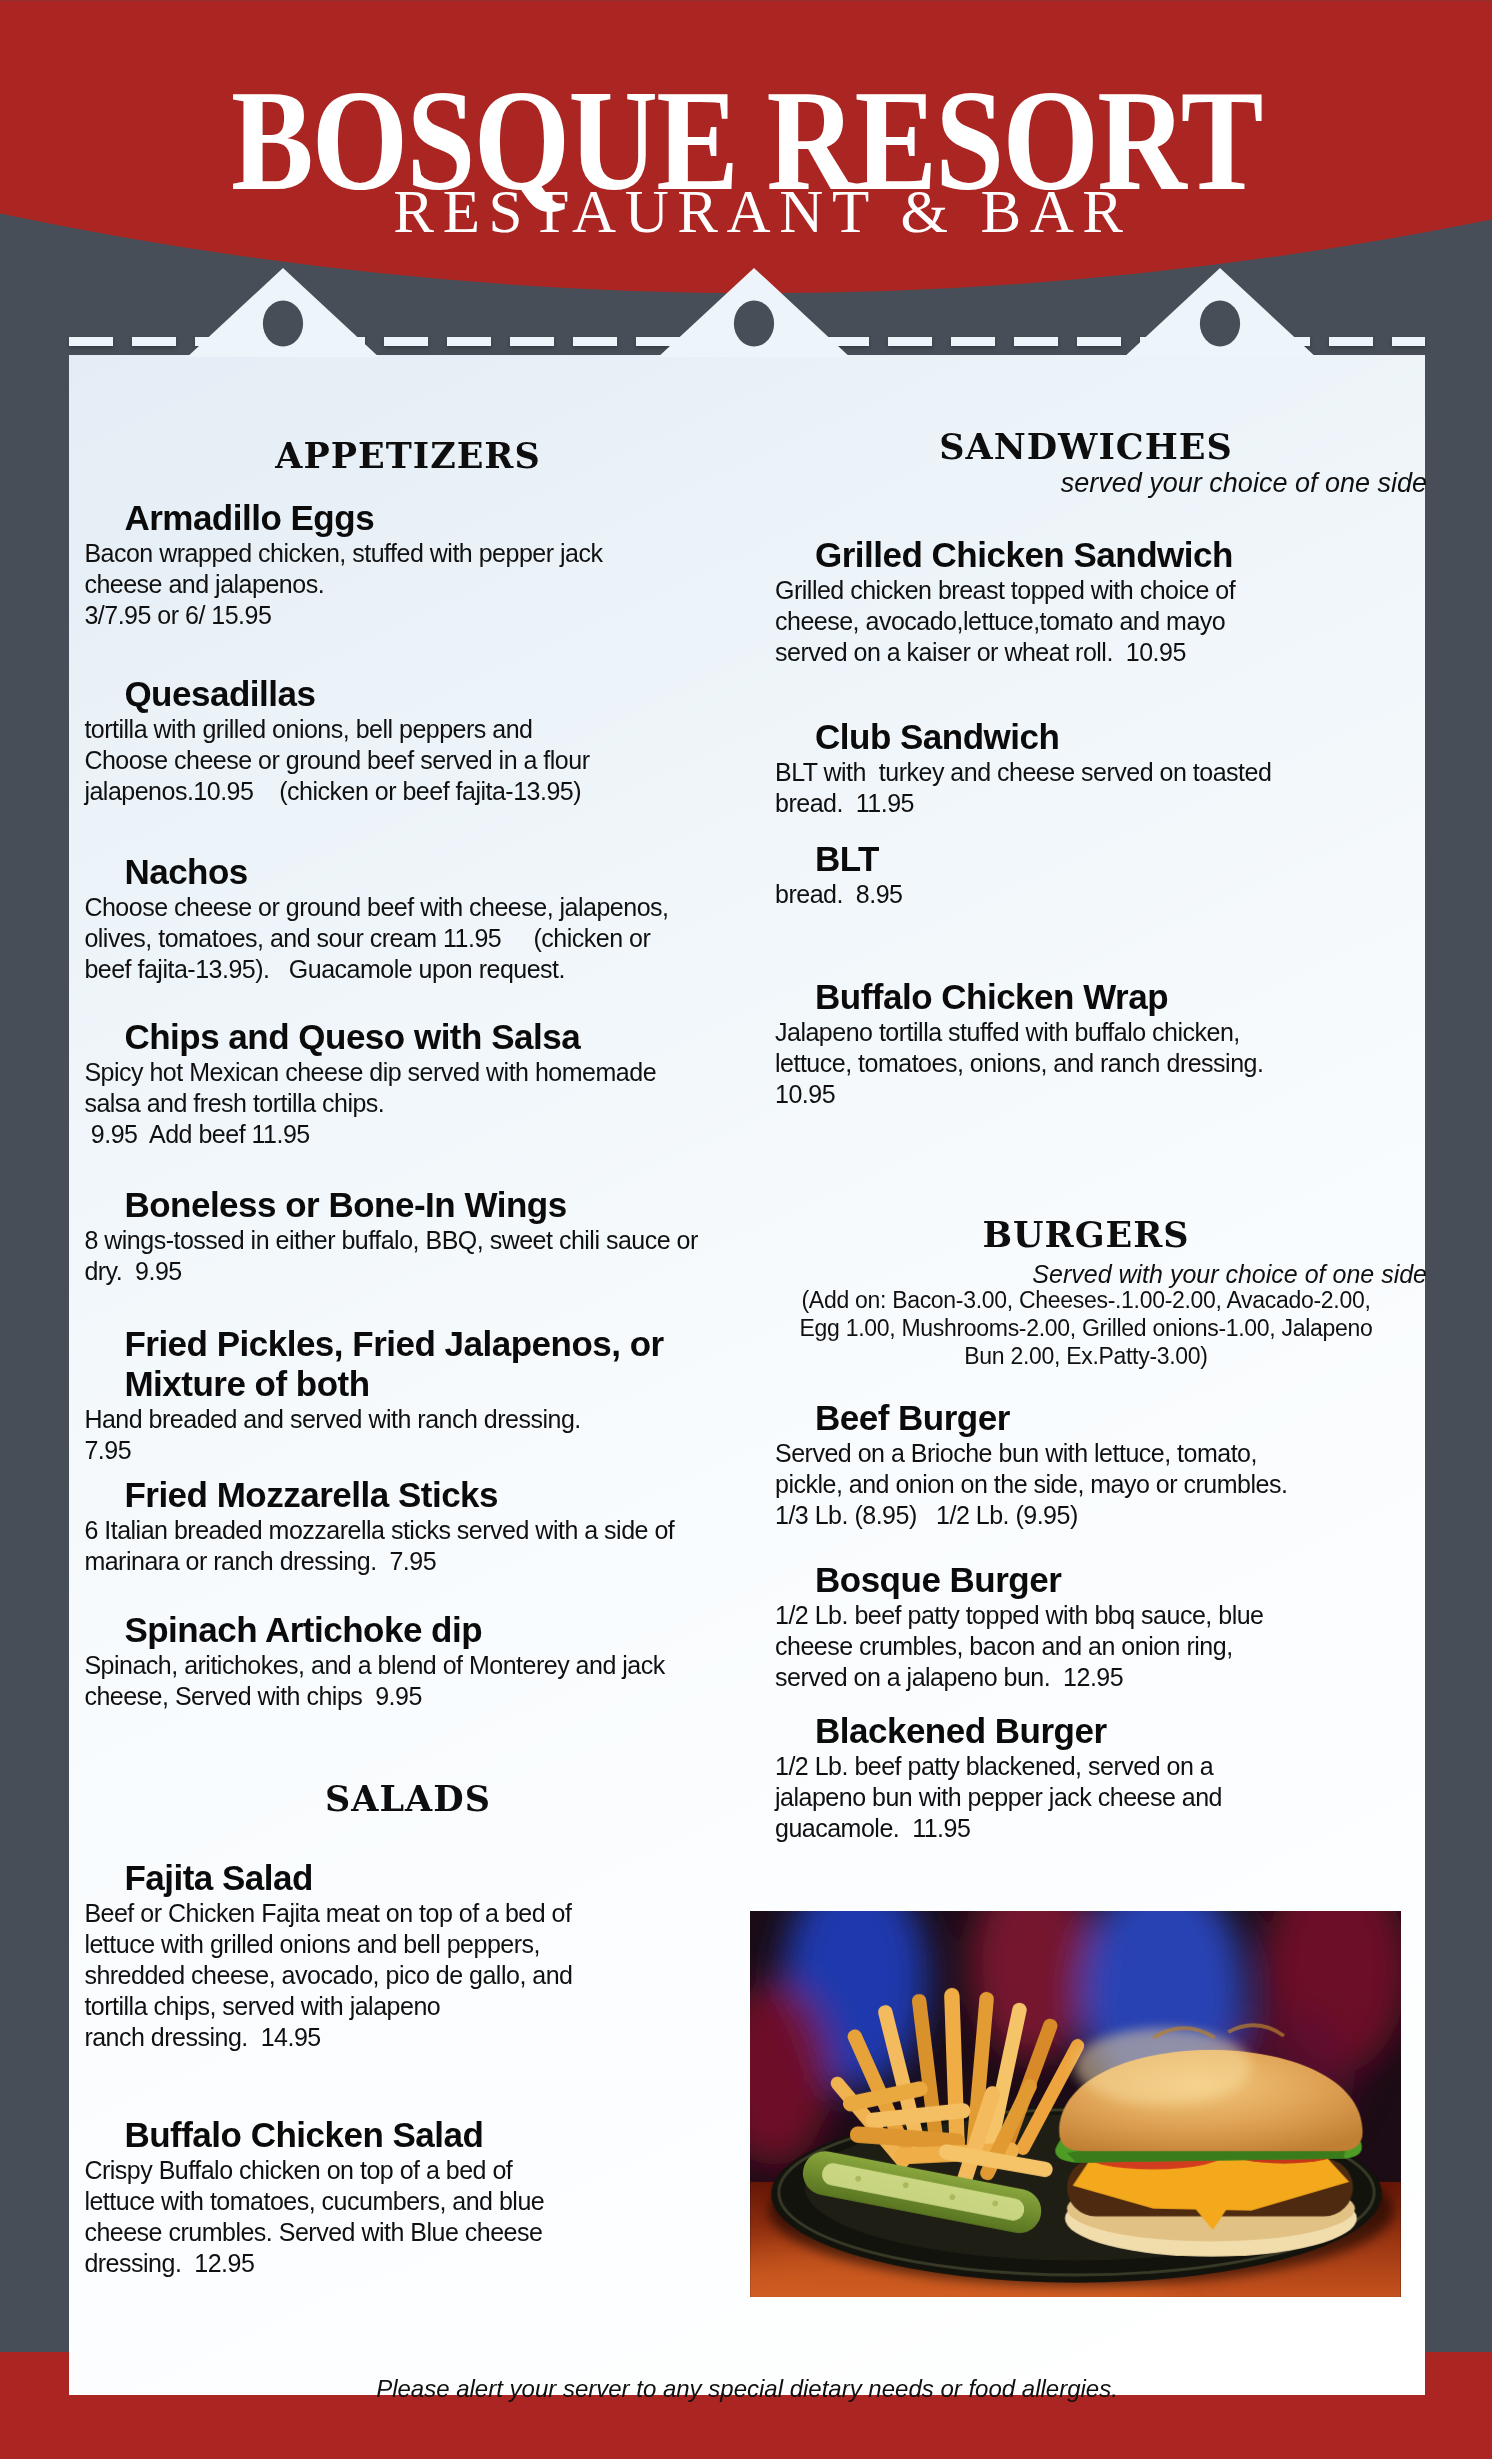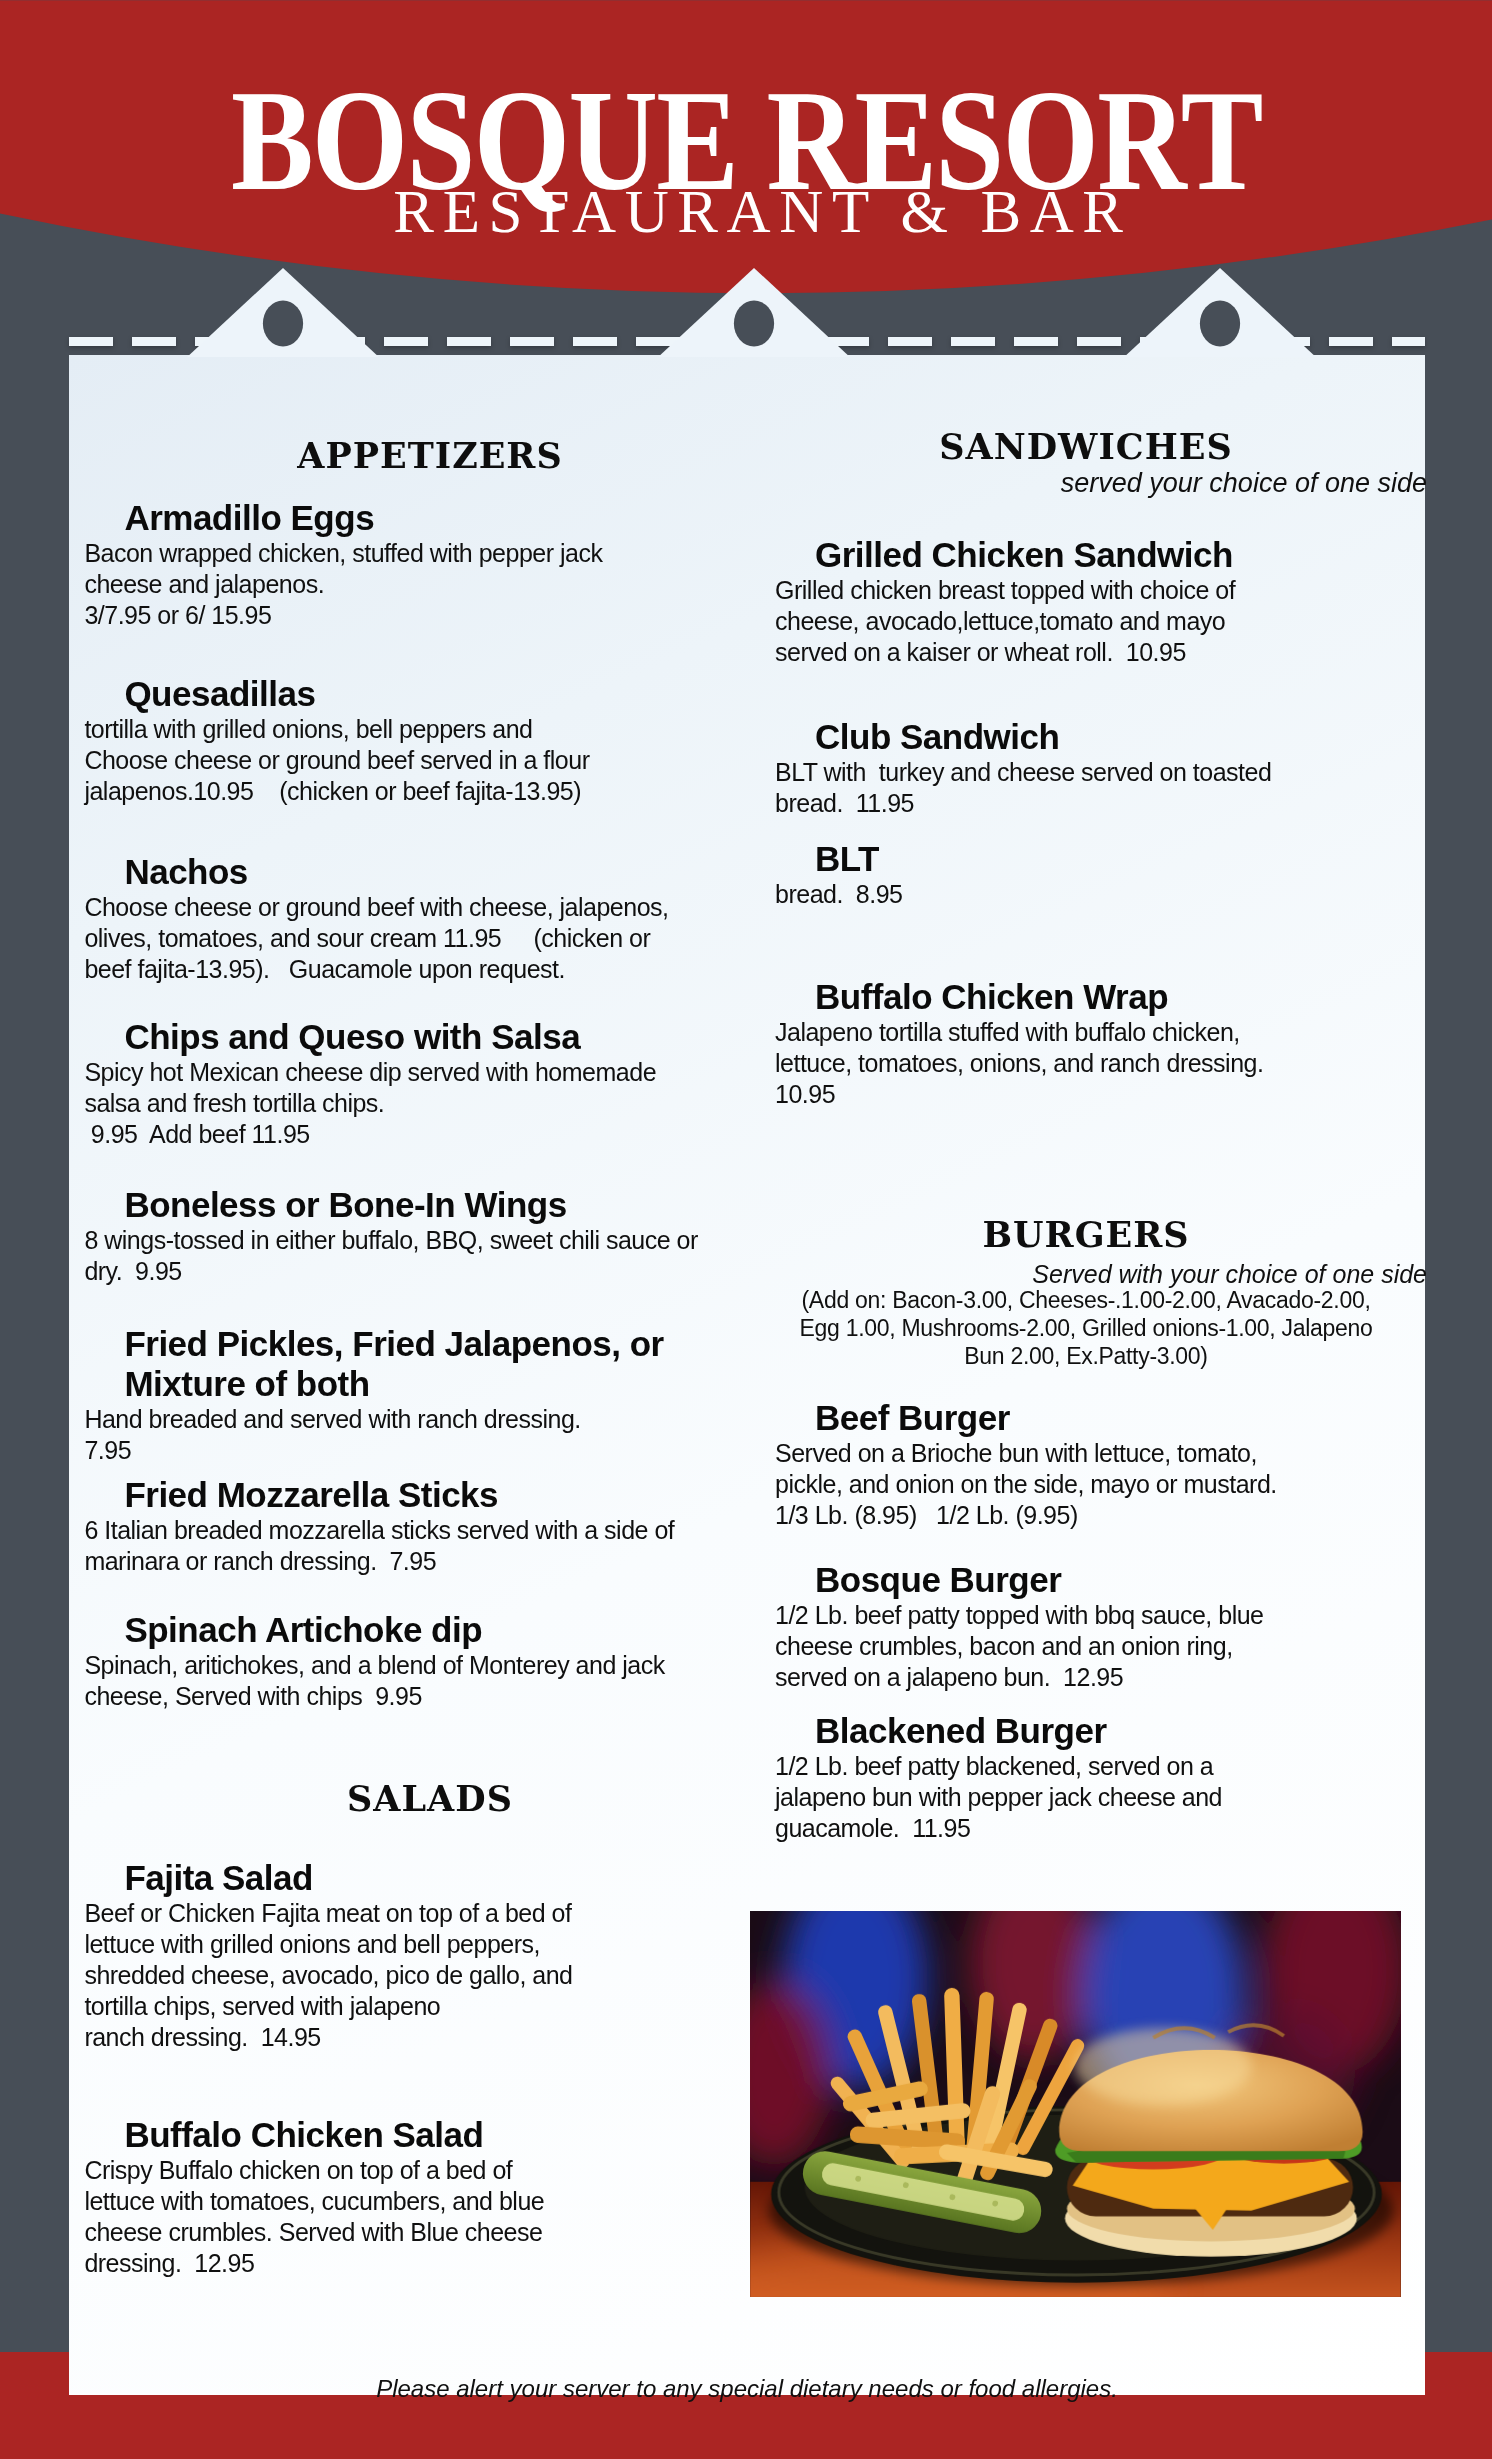--- a/index.html
+++ b/index.html
@@ -26,21 +26,21 @@
     background:repeating-linear-gradient(90deg,#eef5fa 0 44px,transparent 44px 63px);
     filter:drop-shadow(0 2.9px 1.9px rgba(0,0,0,.25));
   }
   .tri{position:absolute;top:266px;z-index:3;}
   .page{
     position:absolute;top:355px;left:69px;width:1356px;height:2040px;z-index:2;
     background:linear-gradient(155deg,#e4edf5 0%,#edf4f9 22%,#f9fcfe 55%,#ffffff 100%);
   }
   .bottom-band{position:absolute;top:2352px;left:0;width:1493px;height:108px;background:#ab2523;z-index:1;}
   .col{position:absolute;top:0;height:100%;}
-  .col-left{left:0;width:678px;padding-left:44px;}
+  .col-left{left:0;width:678px;}
   .col-right{left:678px;width:678px;}
   .sec-heading{
     position:absolute;left:0;width:100%;text-align:center;
     font-family:"DejaVu Serif",serif;font-weight:bold;font-size:35px;
     letter-spacing:1px;color:#0e0e0e;line-height:38px;white-space:pre;
   }
   .sec-note{
     position:absolute;left:2px;width:100%;text-align:right;
     font-style:italic;font-size:27px;line-height:31px;color:#101010;white-space:pre;
   }
@@ -200,21 +200,21 @@
 
     <div class="addons" style="top:931px">
       <div class="iline">(Add on: Bacon-3.00, Cheeses-.1.00-2.00, Avacado-2.00,</div>
       <div class="iline">Egg 1.00, Mushrooms-2.00, Grilled onions-1.00, Jalapeno</div>
       <div class="iline">Bun 2.00, Ex.Patty-3.00)</div>
     </div>
 
     <div class="item" style="top:1043px">
       <div class="iname">Beef Burger</div>
       <div class="iline">Served on a Brioche bun with lettuce, tomato,</div>
-      <div class="iline">pickle, and onion on the side, mayo or mustard.</div>
+      <div class="iline">pickle, and onion on the side, mayo or crumbles.</div>
       <div class="iline">1/3 Lb. (8.95)   1/2 Lb. (9.95)</div>
     </div>
 
     <div class="item" style="top:1205px">
       <div class="iname">Bosque Burger</div>
       <div class="iline">1/2 Lb. beef patty topped with bbq sauce, blue</div>
       <div class="iline">cheese crumbles, bacon and an onion ring,</div>
       <div class="iline">served on a jalapeno bun.  12.95</div>
     </div>
 

